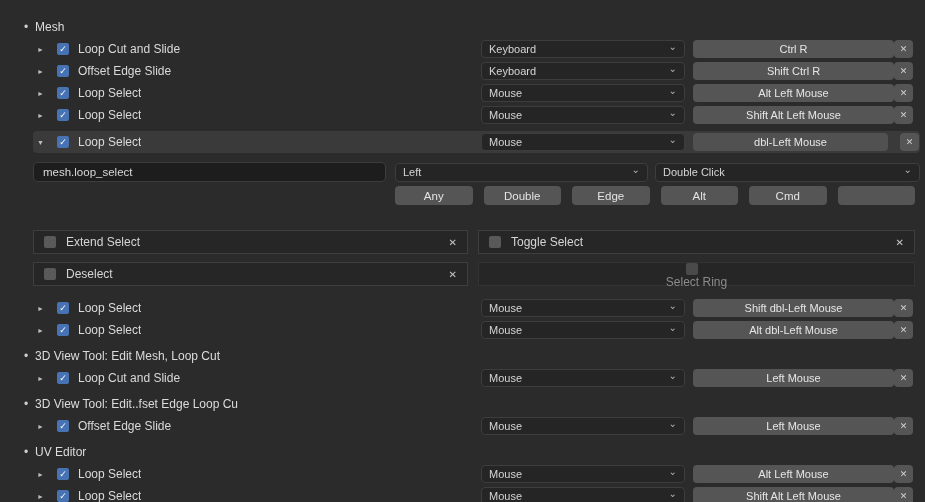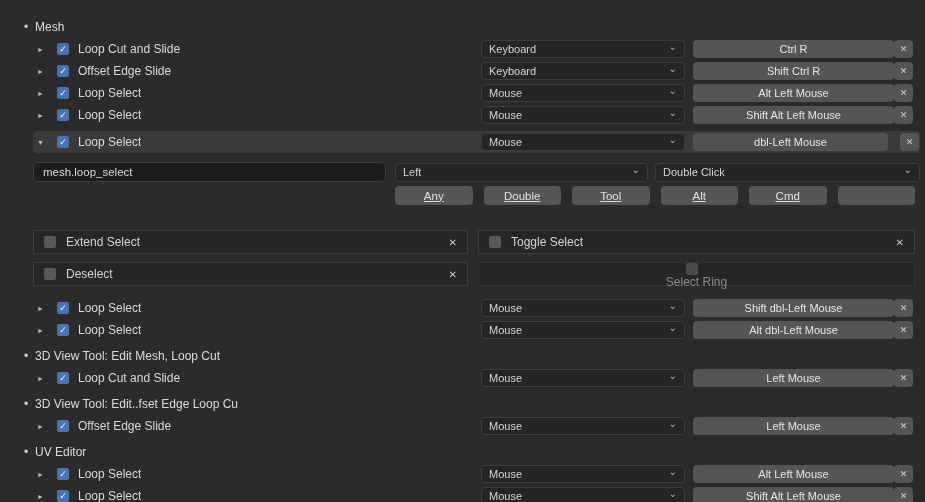--- a/index.html
+++ b/index.html
@@ -42,21 +42,21 @@
 
   
   .detail{padding:9px 0 11px 0;}
   .drow1{display:flex;align-items:center;margin:0 5px 0 33px;}
   .opid-input{width:353px;box-sizing:border-box;height:20px;background:#1d1d1d;border:1px solid #3d3d3d;
               border-radius:5px;color:#d9d9d9;font-size:11.5px;padding:0 9px;margin-right:9px;
               font-family:inherit;outline:none;}
   .dd-key{flex:0 0 253px;margin-right:7px;height:19px;}
   .dd-event{flex:1;margin-right:0;height:19px;}
 
-  .modrow{display:flex;gap:11px;margin:4px 12px 0 395px;width:520px;text-decoration:underline;}
+  .modrow{display:flex;gap:11px;margin:4px 12px 0 395px;width:520px;}
   .modbtn{flex:1;height:19px;background:#555;border:none;border-radius:4px;color:#e3e3e3;
           font-size:11.5px;padding:0;cursor:pointer;font-family:inherit;}
 
   .options{display:grid;grid-template-columns:435px 437px;column-gap:10px;row-gap:8px;margin:25px 0 0 33px;}
   .opt{height:24px;background:#262626;border:1px solid #3e3e3e;border-radius:0;display:flex;
        align-items:center;padding:0 10px;box-sizing:border-box;}
   .opt .cb{margin:0 10px 0 0;}
   .olabel{flex:1;color:#d5d5d5;}
   .ox{color:#c8c8c8;font-size:10px;cursor:pointer;}
   .opt.disabled{border-color:#333;flex-direction:column;}
@@ -152,21 +152,21 @@
       </div>
       <div class="dropdown dd-event">
         <span class="val">Double Click</span>
         <span class="chev">⌄</span>
       </div>
     </div>
 
     <div class="modrow">
       <button class="modbtn">Any</button>
       <button class="modbtn">Double</button>
-      <button class="modbtn">Tool</button>
+      <button class="modbtn">Edge</button>
       <button class="modbtn">Alt</button>
       <button class="modbtn">Cmd</button>
       <button class="modbtn"></button>
     </div>
 
     <div class="options">
       <div class="opt">
         <span class="cb un"></span>
         <span class="olabel">Extend Select</span>
         <span class="ox">✕</span>

